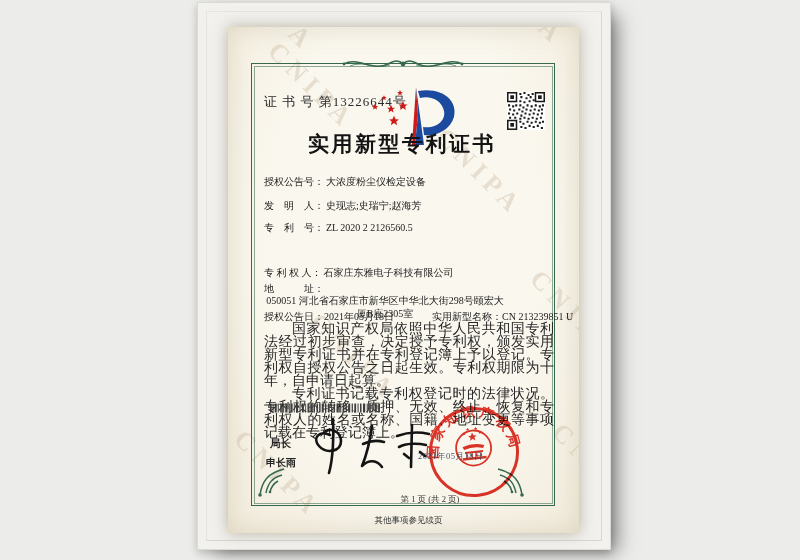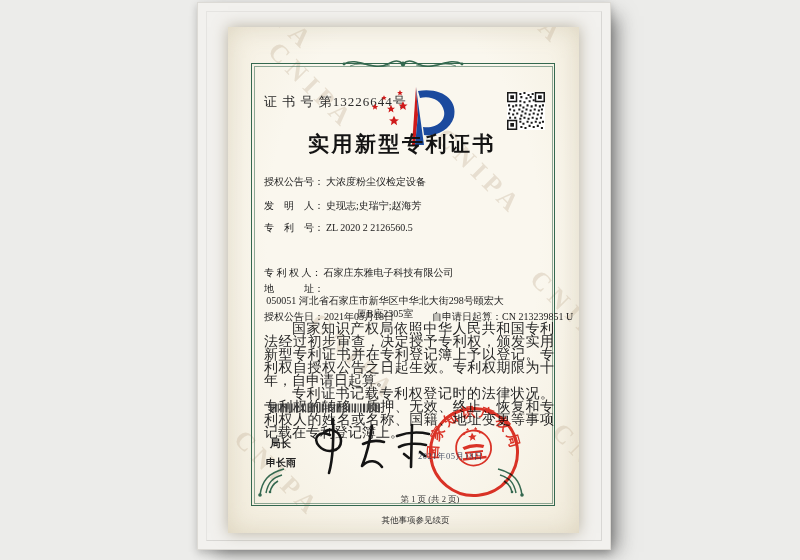--- a/index.html
+++ b/index.html
@@ -41,21 +41,21 @@
       font-family:"Liberation Sans","DejaVu Sans",sans-serif;color:#222;}
   .signer-name{position:absolute;left:38px;top:429px;font-size:10px;font-weight:700;
       font-family:"Liberation Sans","DejaVu Sans",sans-serif;color:#222;}
   .signature{position:absolute;left:68px;top:386px;}
   .seal{position:absolute;left:198px;top:377px;width:96px;height:96px;
       transform:rotate(-6deg);opacity:.93;mix-blend-mode:multiply;}
   .seal-date{position:absolute;left:190px;top:424px;width:110px;font-size:8.5px;
       letter-spacing:.5px;color:#2c3650;opacity:.85;z-index:6;}
   .page-note{position:absolute;left:23px;top:467px;width:358px;text-align:center;
       font-size:8.5px;color:#333;}
-  .cont-note{position:absolute;left:12px;top:488px;width:351px;text-align:center;
+  .cont-note{position:absolute;left:5px;top:488px;width:351px;text-align:center;
       font-size:8.5px;color:#333;}
 </style>
 </head>
 <body>
 
 <div class="stage">
   <div class="frame">
     <div class="paper">
 
       <div class="wm" style="left:-12px;top:-34px">CNIPA</div>
@@ -140,21 +140,21 @@
       <div class="frow" style="top:195px">
         <span class="flabel">专　利　号：</span><span class="fvalue">ZL 2020 2 2126560.5</span>
       </div>
       <div class="frow" style="top:240px">
         <span class="flabel">专 利 权 人：</span><span class="fvalue">石家庄东雅电子科技有限公司</span>
       </div>
       <div class="frow addr" style="top:256px">
         <span class="flabel">地　　　址：</span><span class="fvalue">050051 河北省石家庄市新华区中华北大街298号颐宏大厦B座2305室</span>
       </div>
       <div class="grant">
-        <span>授权公告日：</span><span>2021年05月18日</span><span class="pair2">自申请日起算：</span><span>CN 213239851 U</span>
+        <span>授权公告日：</span><span>2021年05月18日</span><span class="pair2">实用新型名称：</span><span>CN 213239851 U</span>
       </div>
 
       <div class="paras">
         <p>国家知识产权局依照中华人民共和国专利法经过初步审查，决定授予专利权，颁发实用新型专利证书并在专利登记簿上予以登记。专利权自授权公告之日起生效。专利权期限为十年，自申请日起算。</p>
         <p>专利证书记载专利权登记时的法律状况。专利权的转移、质押、无效、终止、恢复和专利权人的姓名或名称、国籍、地址变更等事项记载在专利登记簿上。</p>
       </div>
 
       <svg class="barcode" width="112" height="10" viewBox="0 0 110 9">
         <path fill="#3c3c3c" d="M0 0h1.6v9H0z M2.6 0h.9v9h-.9z M4.6 0h2v9h-2z M7.6 0h1v9h-1z M10 0h1.6v9H10z M13 0h.9v9H13z M15 0h2.2v9H15z M18.4 0h1v9h-1z M20.6 0h1.6v9h-1.6z M23.4 0h.9v9h-.9z M25.6 0h2v9h-2z M29 0h1v9h-1z M31.4 0h1.8v9h-1.8z M34.6 0h.9v9h-.9z M36.8 0h1.4v9h-1.4z M39.6 0h2.2v9h-2.2z M43.2 0h1v9h-1z M45.6 0h1.6v9h-1.6z M48.6 0h.9v9h-.9z M50.8 0h2v9h-2z M54.2 0h1.2v9h-1.2z M56.8 0h1.8v9h-1.8z M60 0h1v9h-1z M62.4 0h1.5v9h-1.5z M65.3 0h2.2v9h-2.2z M69 0h1v9h-1z M71.4 0h1.6v9h-1.6z M74.4 0h1v9h-1z M76.8 0h2v9h-2z M80.2 0h1.2v9h-1.2z M82.8 0h1.8v9h-1.8z M86 0h1v9h-1z M88.4 0h1.5v9h-1.5z M91.3 0h2.2v9h-2.2z M95 0h1v9h-1z M97.4 0h1.6v9h-1.6z M100.4 0h1v9h-1z M102.8 0h2v9h-2z M106.2 0h1.8v9h-1.8z"></path>
       </svg>

